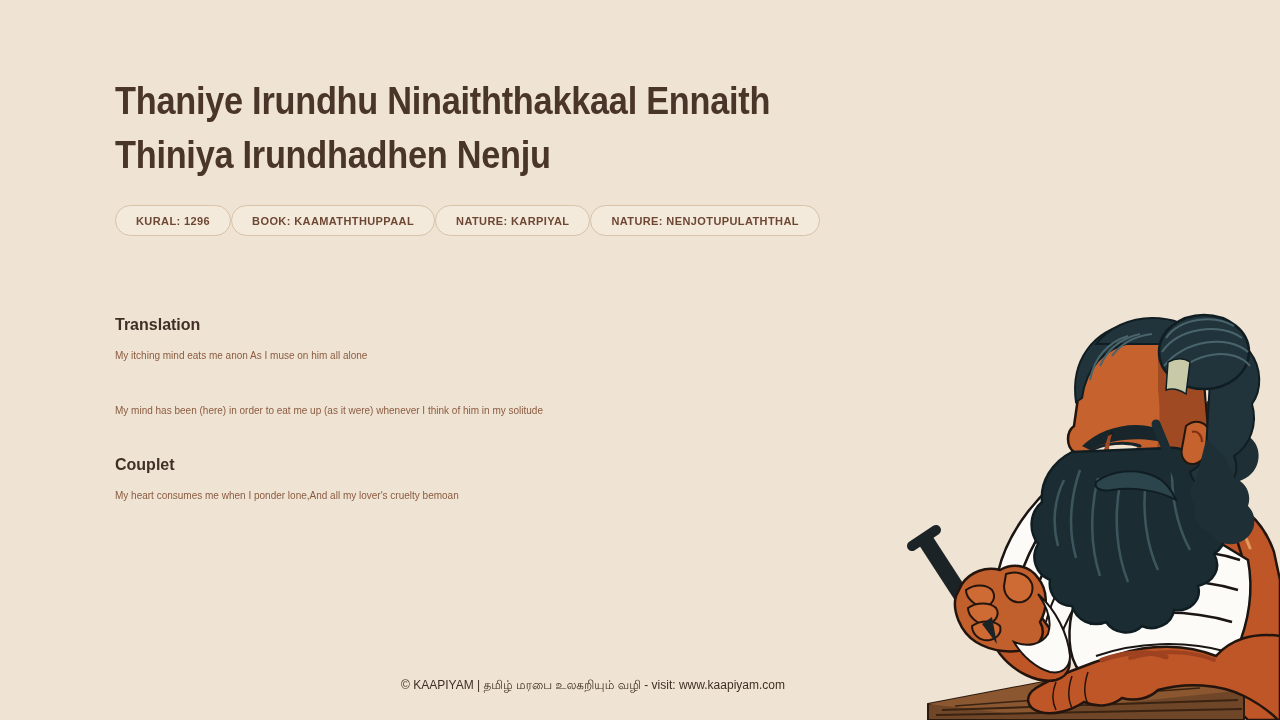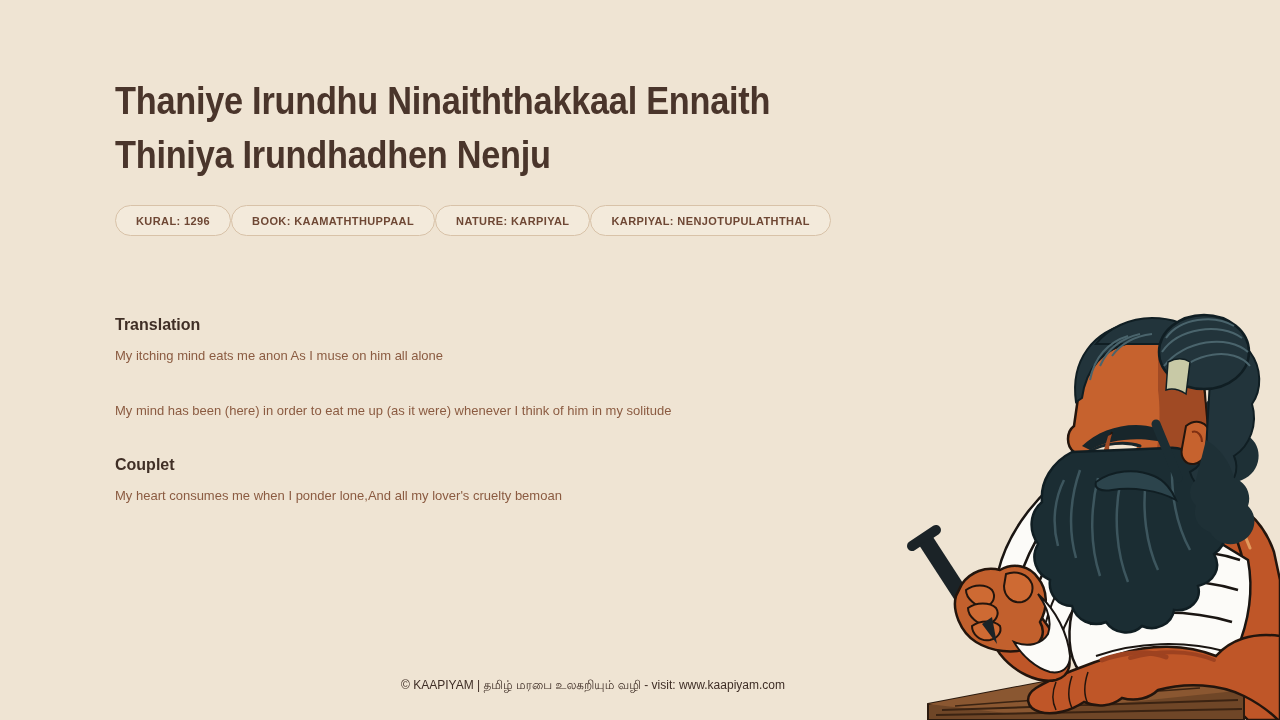--- a/index.html
+++ b/index.html
@@ -55,21 +55,21 @@
   }
   .section { margin-bottom: 36px; }
   .section .sec-heading {
     color: #402F26;
     font-size: 16px;
     font-weight: 700;
     margin-bottom: 12px;
   }
   .section .sec-body {
     color: #8B5B41;
-    font-size: 13px;
+    font-size: 10px;
     line-height: 19px;
   }
   .footer {
     position: absolute;
     top: 678px;
     left: 0;
     width: 1186px;
     text-align: center;
     color: #3F2E26;
     font-size: 12px;
@@ -88,21 +88,21 @@
 
 <h1 class="page-title">
   <span class="tline">Thaniye Irundhu Ninaiththakkaal Ennaith</span><br>
   <span class="tline">Thiniya Irundhadhen Nenju</span>
 </h1>
 
 <div class="badge-row">
   <span class="badge">KURAL: 1296</span>
   <span class="badge">BOOK: KAAMATHTHUPPAAL</span>
   <span class="badge">NATURE: KARPIYAL</span>
-  <span class="badge">KARPIYAL: NENJOTUPULATHTHAL</span>
+  <span class="badge">NATURE: NENJOTUPULATHTHAL</span>
 </div>
 
 <div class="sections">
   <div class="section">
     <div class="sec-heading">Translation</div>
     <div class="sec-body">My itching mind eats me anon As I muse on him all alone</div>
   </div>
   <div class="section">
     <div class="sec-body">My mind has been (here) in order to eat me up (as it were) whenever I think of him in my solitude</div>
   </div>

